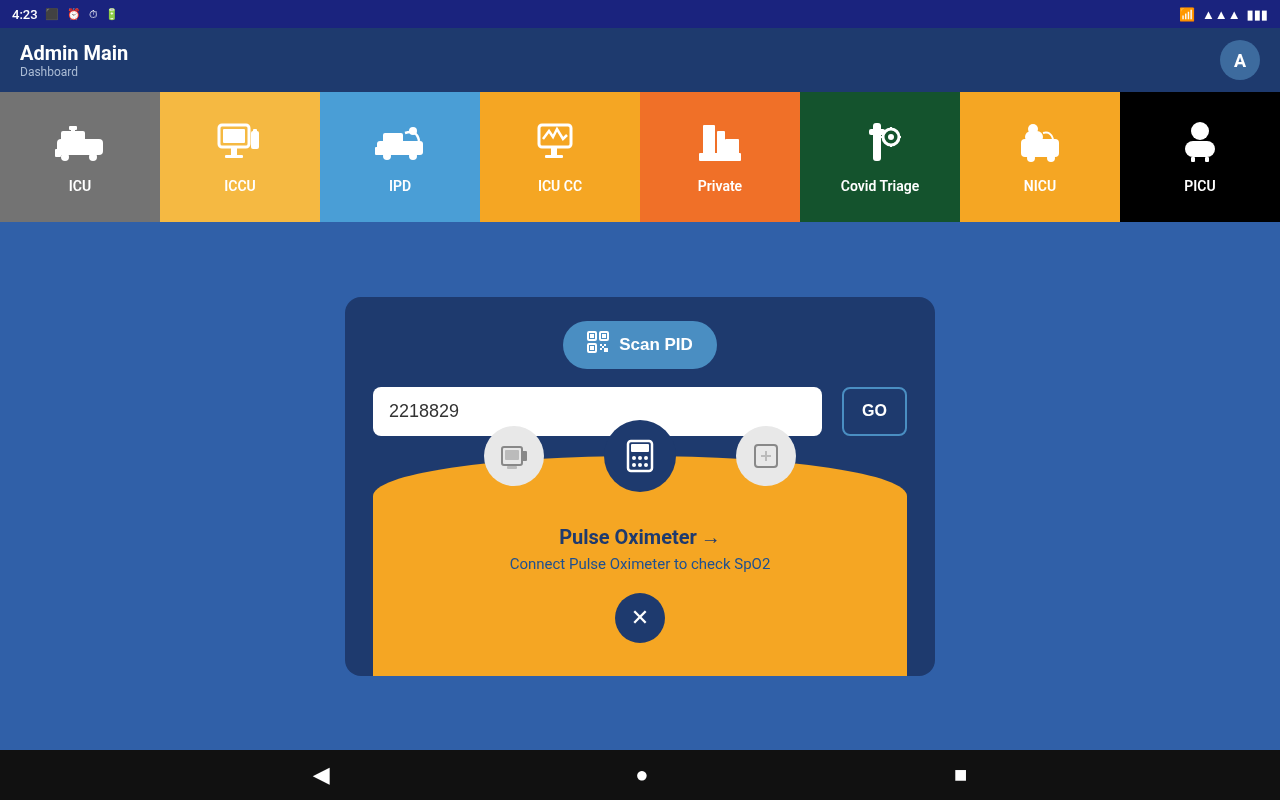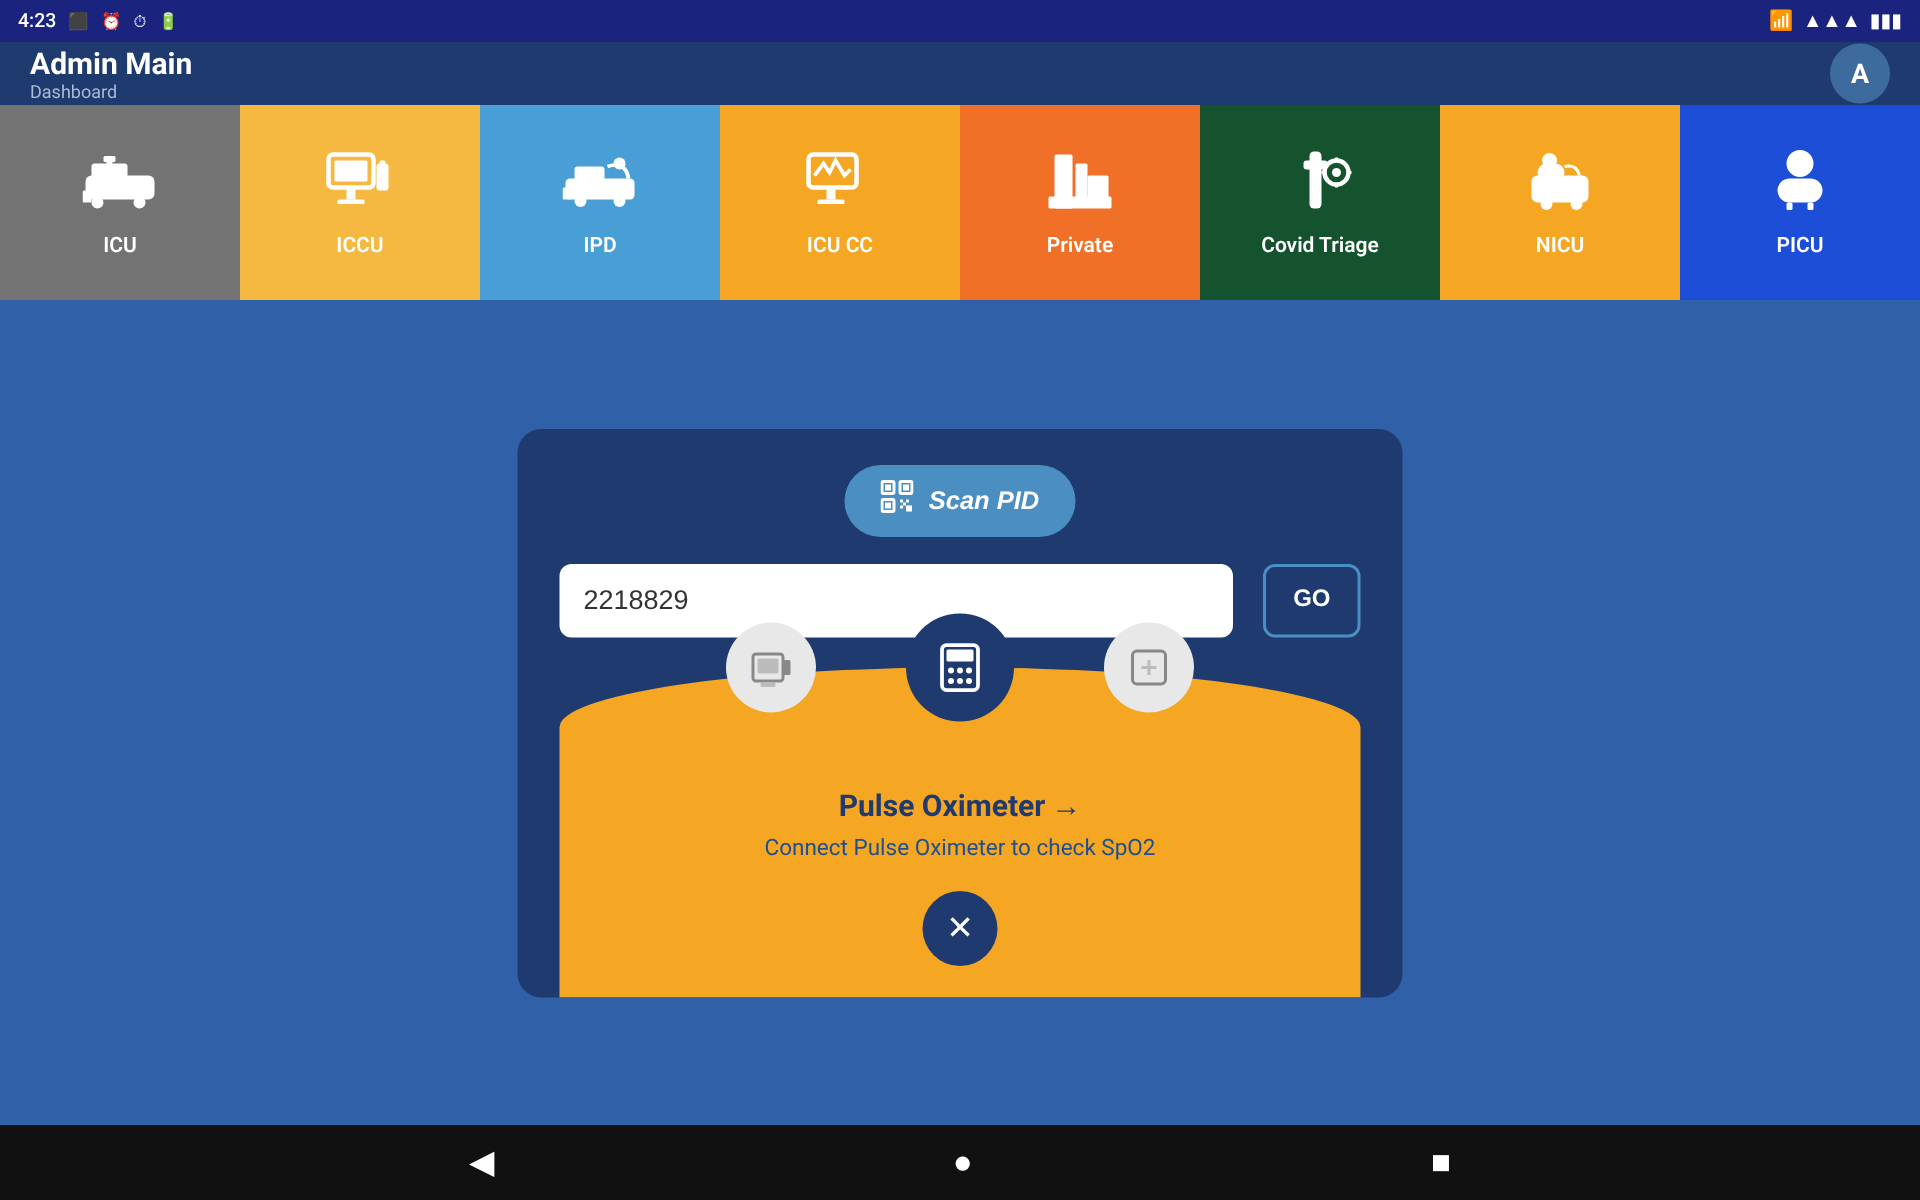--- a/index.html
+++ b/index.html
@@ -24,21 +24,21 @@
       color: white;
       font-size: 13px;
       font-weight: 500;
     }
     .status-left { display: flex; align-items: center; gap: 8px; }
     .status-right { display: flex; align-items: center; gap: 6px; }
     .status-icon { font-size: 11px; }
 
     
     #header {
-      height: 42px;
+      height: 64px;
       background: #1e3a6e;
       display: flex;
       align-items: center;
       justify-content: space-between;
       padding: 0 20px;
     }
     #header-title { color: white; }
     #header-title .app-name { font-size: 20px; font-weight: bold; }
     #header-title .subtitle { font-size: 12px; color: #aabbd4; }
     .avatar {
@@ -73,21 +73,21 @@
       font-size: 40px;
       line-height: 1;
     }
     .nav-tab.icu { background: #737373; }
     .nav-tab.iccu { background: #f5b942; }
     .nav-tab.ipd { background: #4a9ed6; }
     .nav-tab.icucc { background: #f5a623; }
     .nav-tab.private { background: #f07028; }
     .nav-tab.covid { background: #14532d; align-items: center; }
     .nav-tab.nicu { background: #f5a623; text-align: right; }
-    .nav-tab.picu { background: #1d4ed8; align-items: center; }
+    .nav-tab.picu { background: #000000; align-items: center; }
 
     
     #main {
       flex: 1;
       background: #3060a8;
       display: flex;
       align-items: center;
       justify-content: center;
       position: relative;
     }
@@ -113,21 +113,20 @@
       border: none;
       border-radius: 24px;
       padding: 10px 24px;
       font-size: 17px;
       font-weight: 600;
       cursor: pointer;
       display: flex;
       align-items: center;
       gap: 10px;
       margin-bottom: 18px;
-      font-style: italic;
     }
     .scan-pid-btn .qr-icon {
       font-size: 22px;
     }
 
     
     .input-row {
       display: flex;
       width: 100%;
       gap: 20px;
@@ -199,21 +198,21 @@
       top: -36px;
       left: 50%;
       transform: translateX(-50%);
       z-index: 10;
     }
 
     .pulse-oximeter-label {
       color: #1e3a6e;
       font-size: 20px;
       font-weight: bold;
-      margin-top: 50px;
+      margin-top: 39px;
       display: flex;
       align-items: center;
       gap: 4px;
     }
 
     .connect-label {
       color: #1e5090;
       font-size: 15px;
       margin-top: 6px;
       margin-bottom: 20px;

